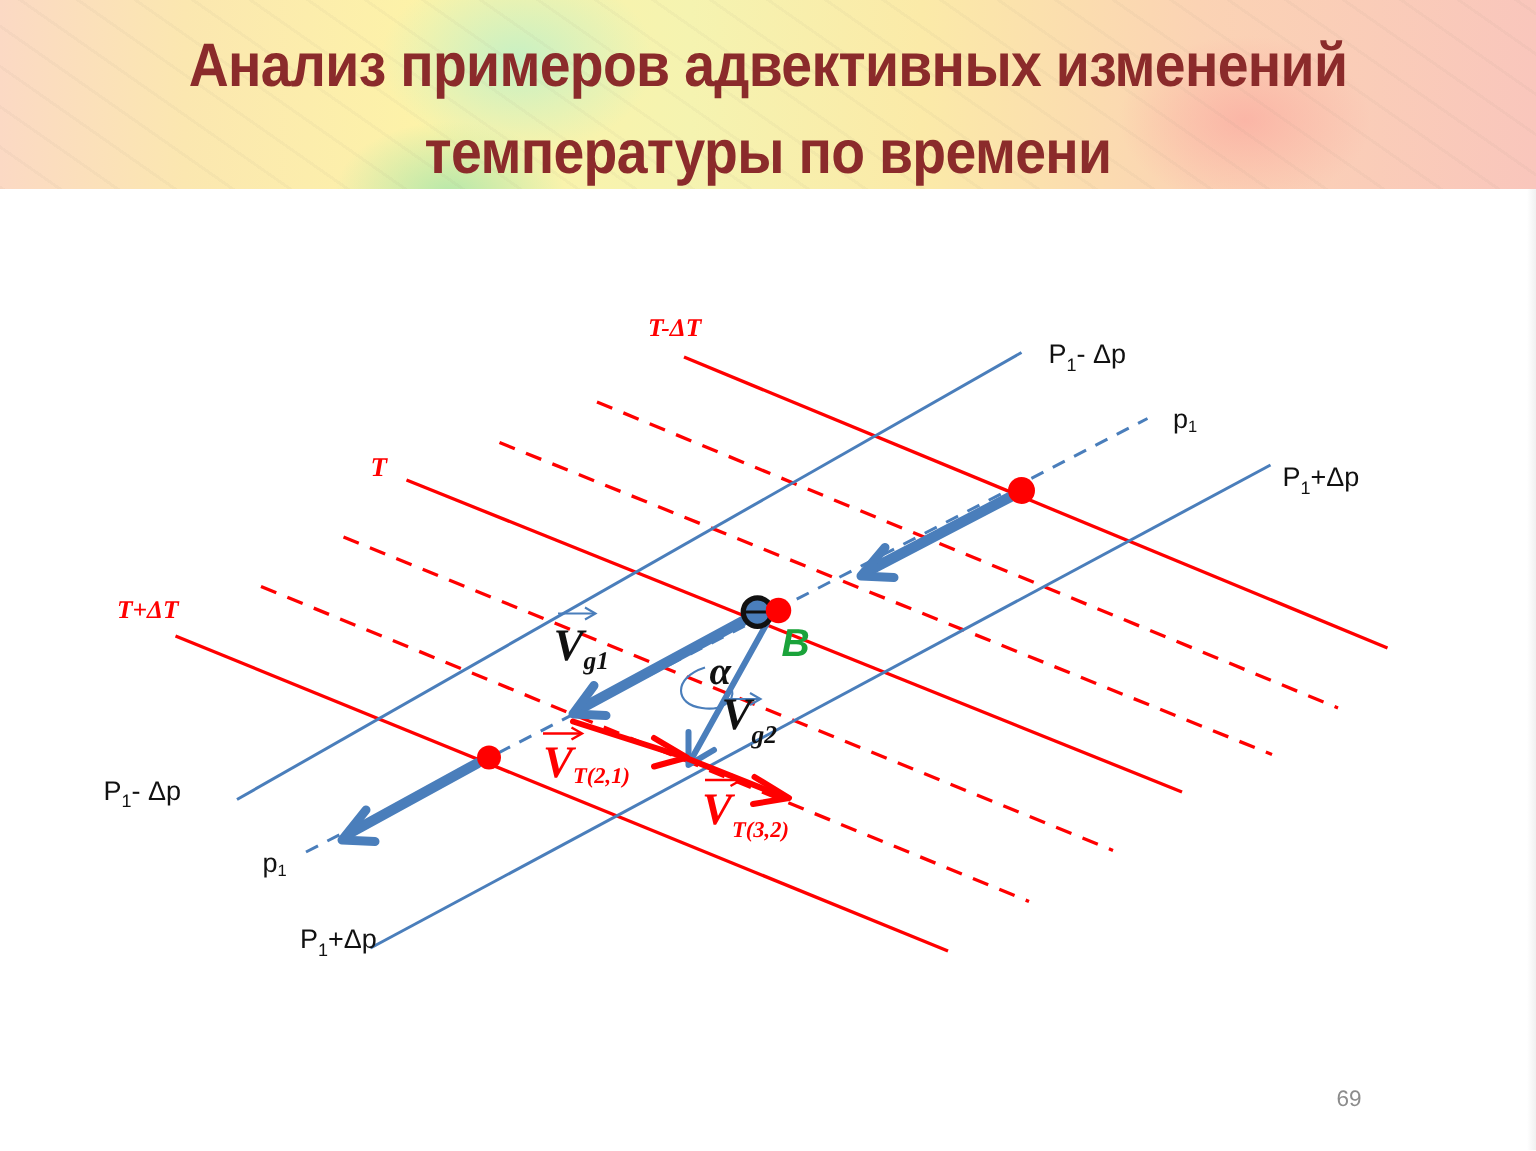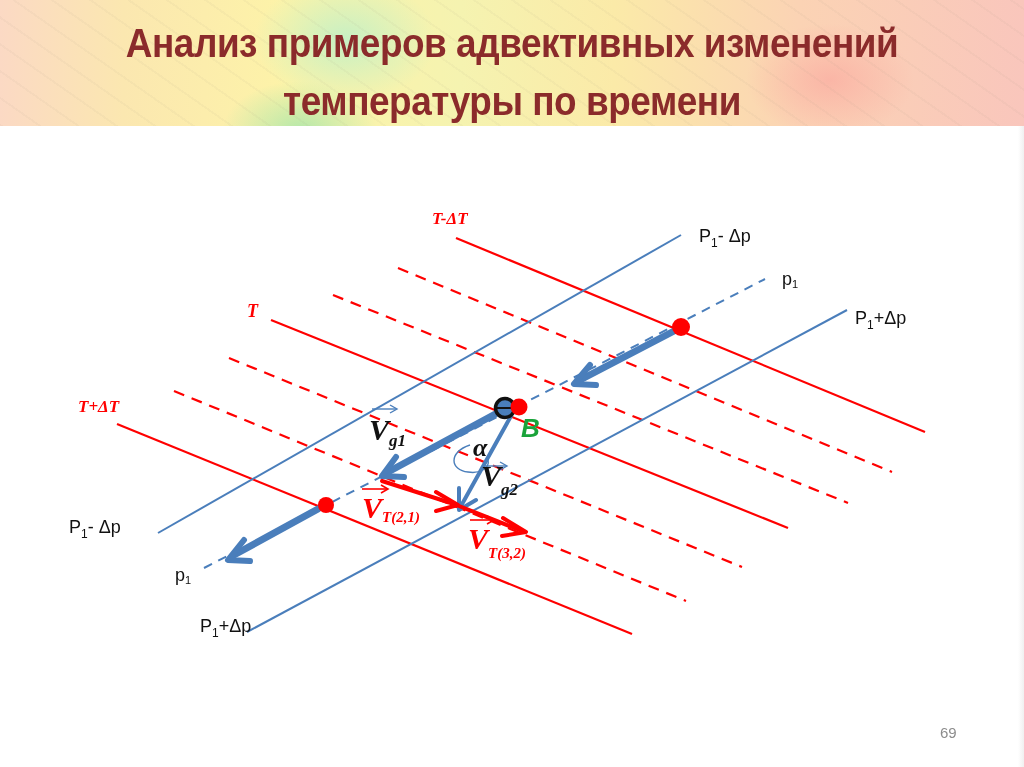--- a/index.html
+++ b/index.html
@@ -24,21 +24,21 @@
     color: #8b2b2b; font-weight: bold; font-size: 41px; line-height: 58px;
     font-family: "Liberation Sans", sans-serif; letter-spacing: -0.5px;
     transform: scaleX(0.9); transform-origin: center; z-index: 2;
   }
   .right-edge {
     position: absolute; right: 0; top: 126px; width: 6px; height: 641px;
     background: linear-gradient(90deg, #ffffff, #f0f0f0);
   }
   .diagram { position: absolute; left: 0; top: 0; }
   .page-num {
-    position: absolute; left: 940px; top: 724px; color: #8c8c8c;
+    position: absolute; left: 891px; top: 724px; color: #8c8c8c;
     font-size: 15px; font-family: "Liberation Sans", sans-serif;
   }
   .lbl-red { fill: #ff0000; font-family: "Liberation Serif", serif; font-style: italic; font-weight: bold; }
   .lbl-black { fill: #111; font-family: "Liberation Sans", sans-serif; font-size: 18px; }
   .lbl-vec { fill: #111; font-family: "Liberation Serif", serif; font-style: italic; font-weight: bold; }
   .lbl-vecr { fill: #ff0000; font-family: "Liberation Serif", serif; font-style: italic; font-weight: bold; }
   .lbl-b { fill: #1aa33a; font-family: "Liberation Sans", sans-serif; font-style: italic; font-weight: bold; font-size: 26px; }
 </style>
 </head>
 <body>

